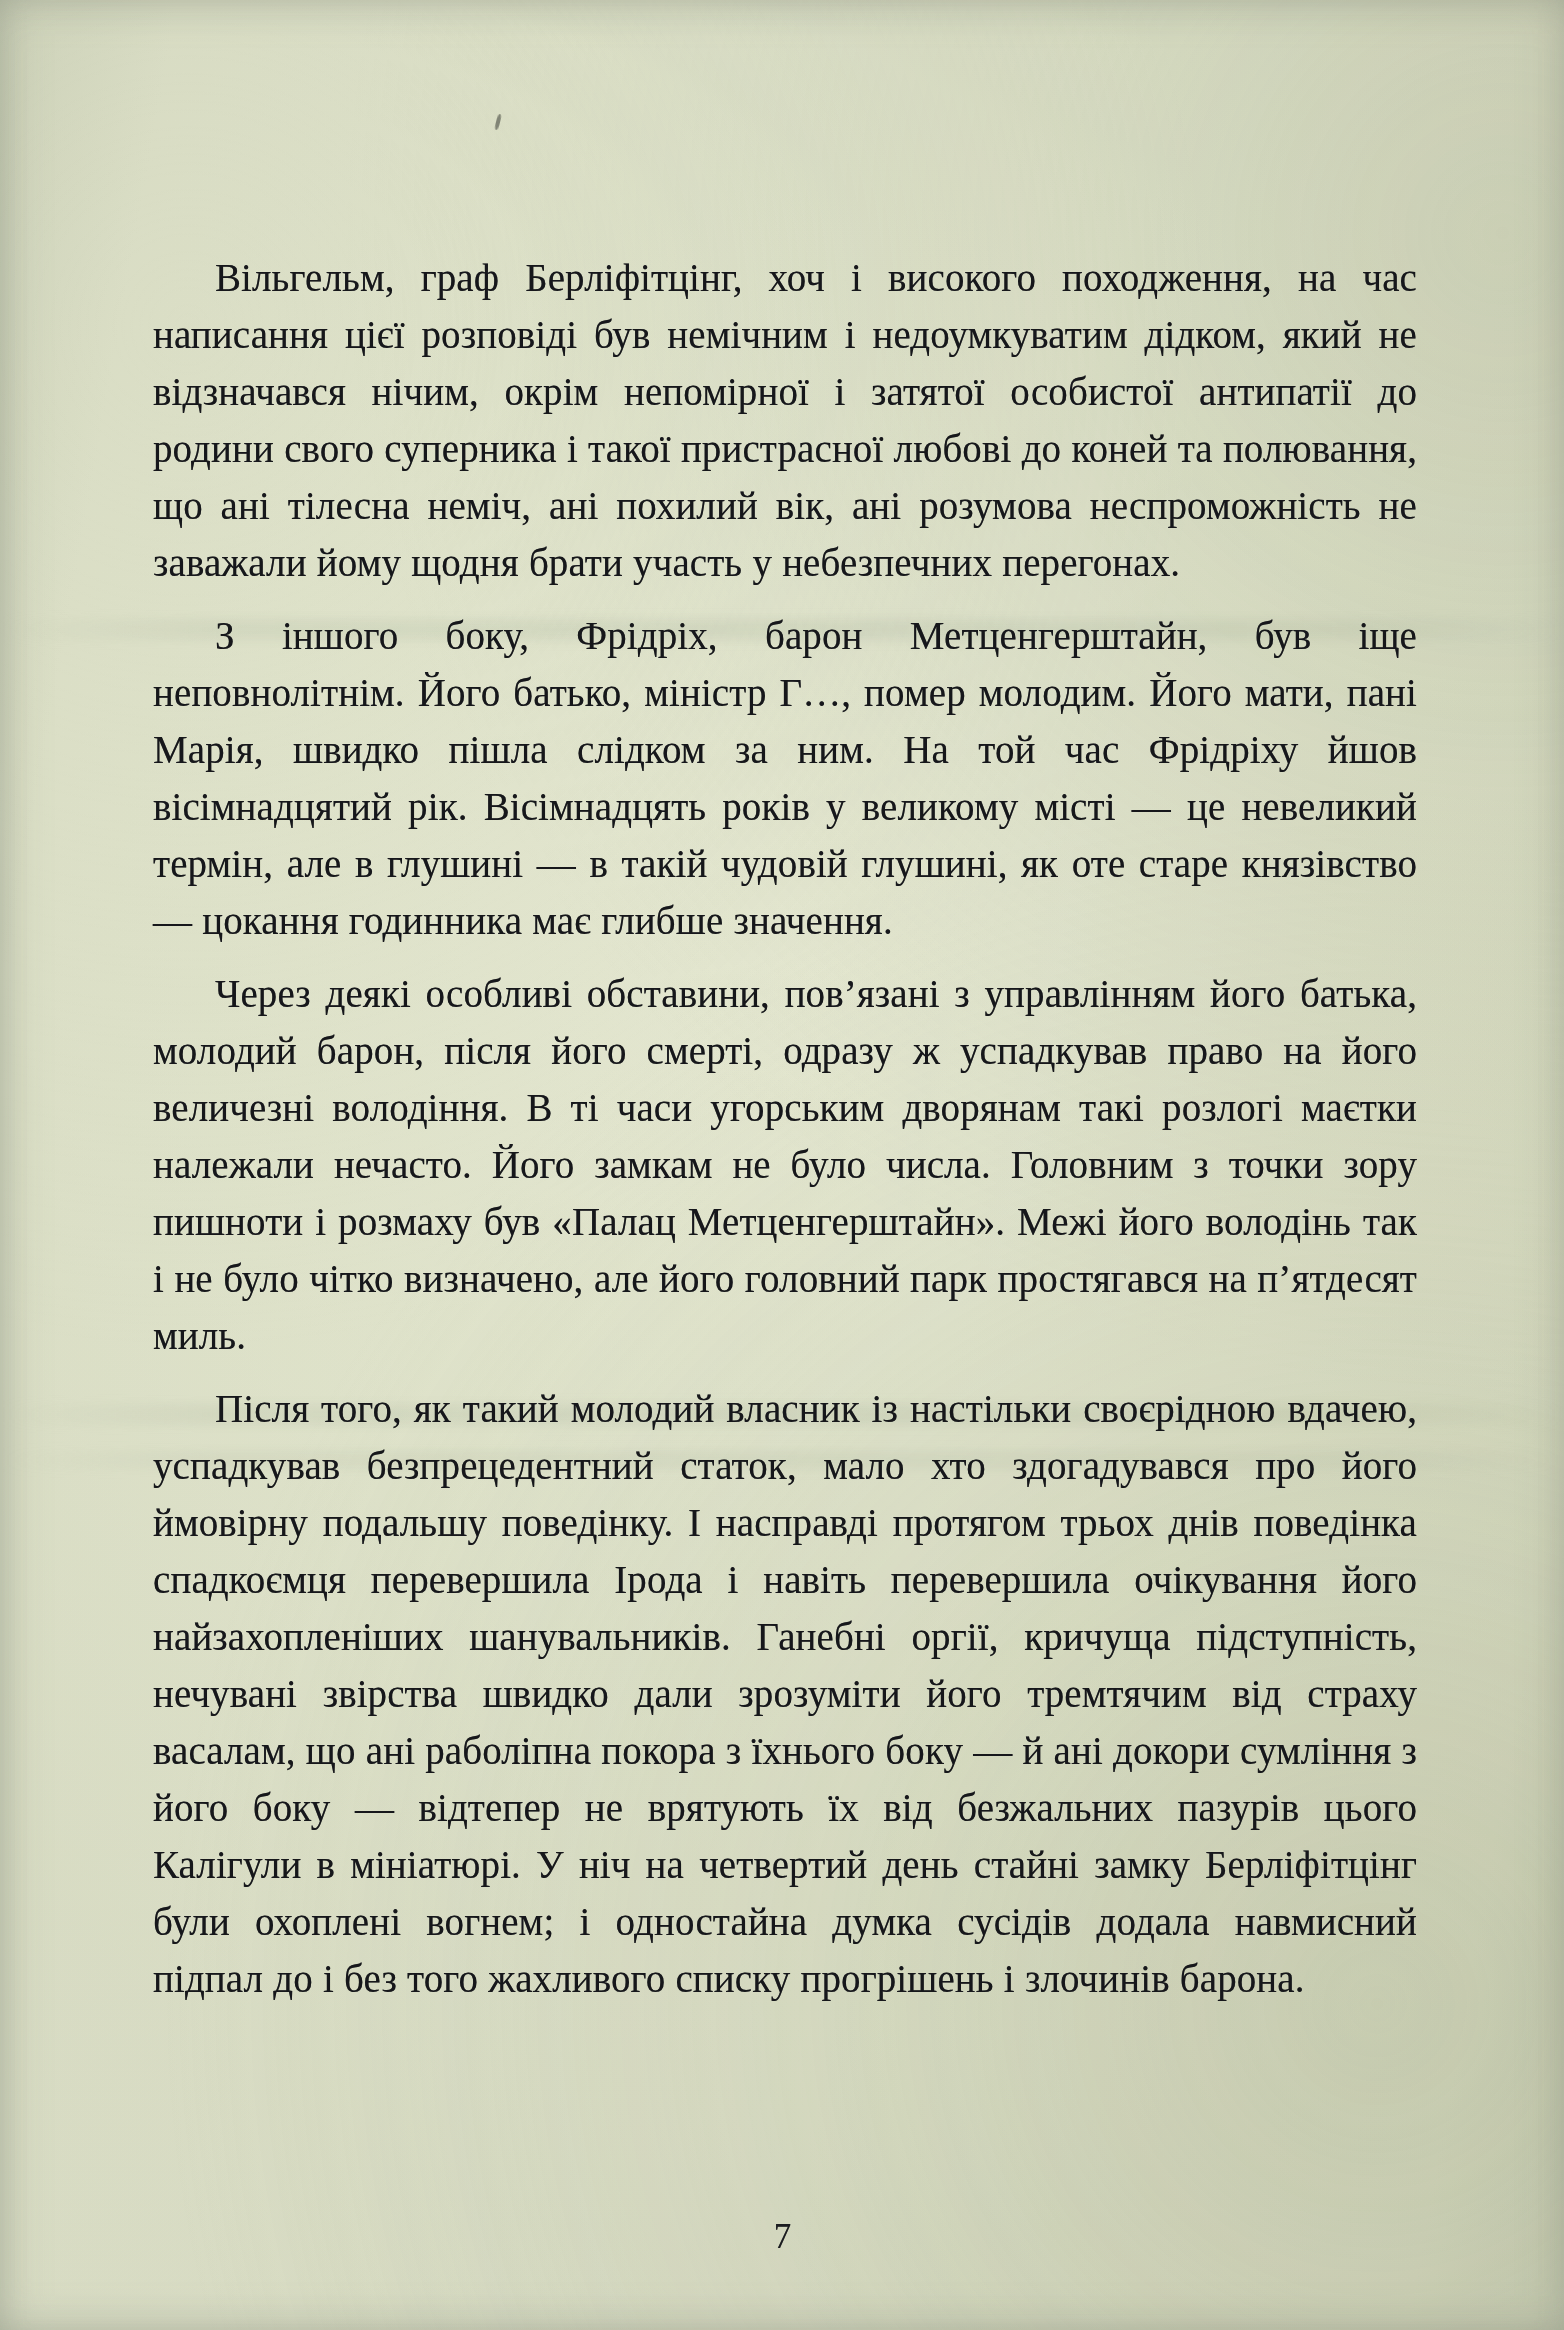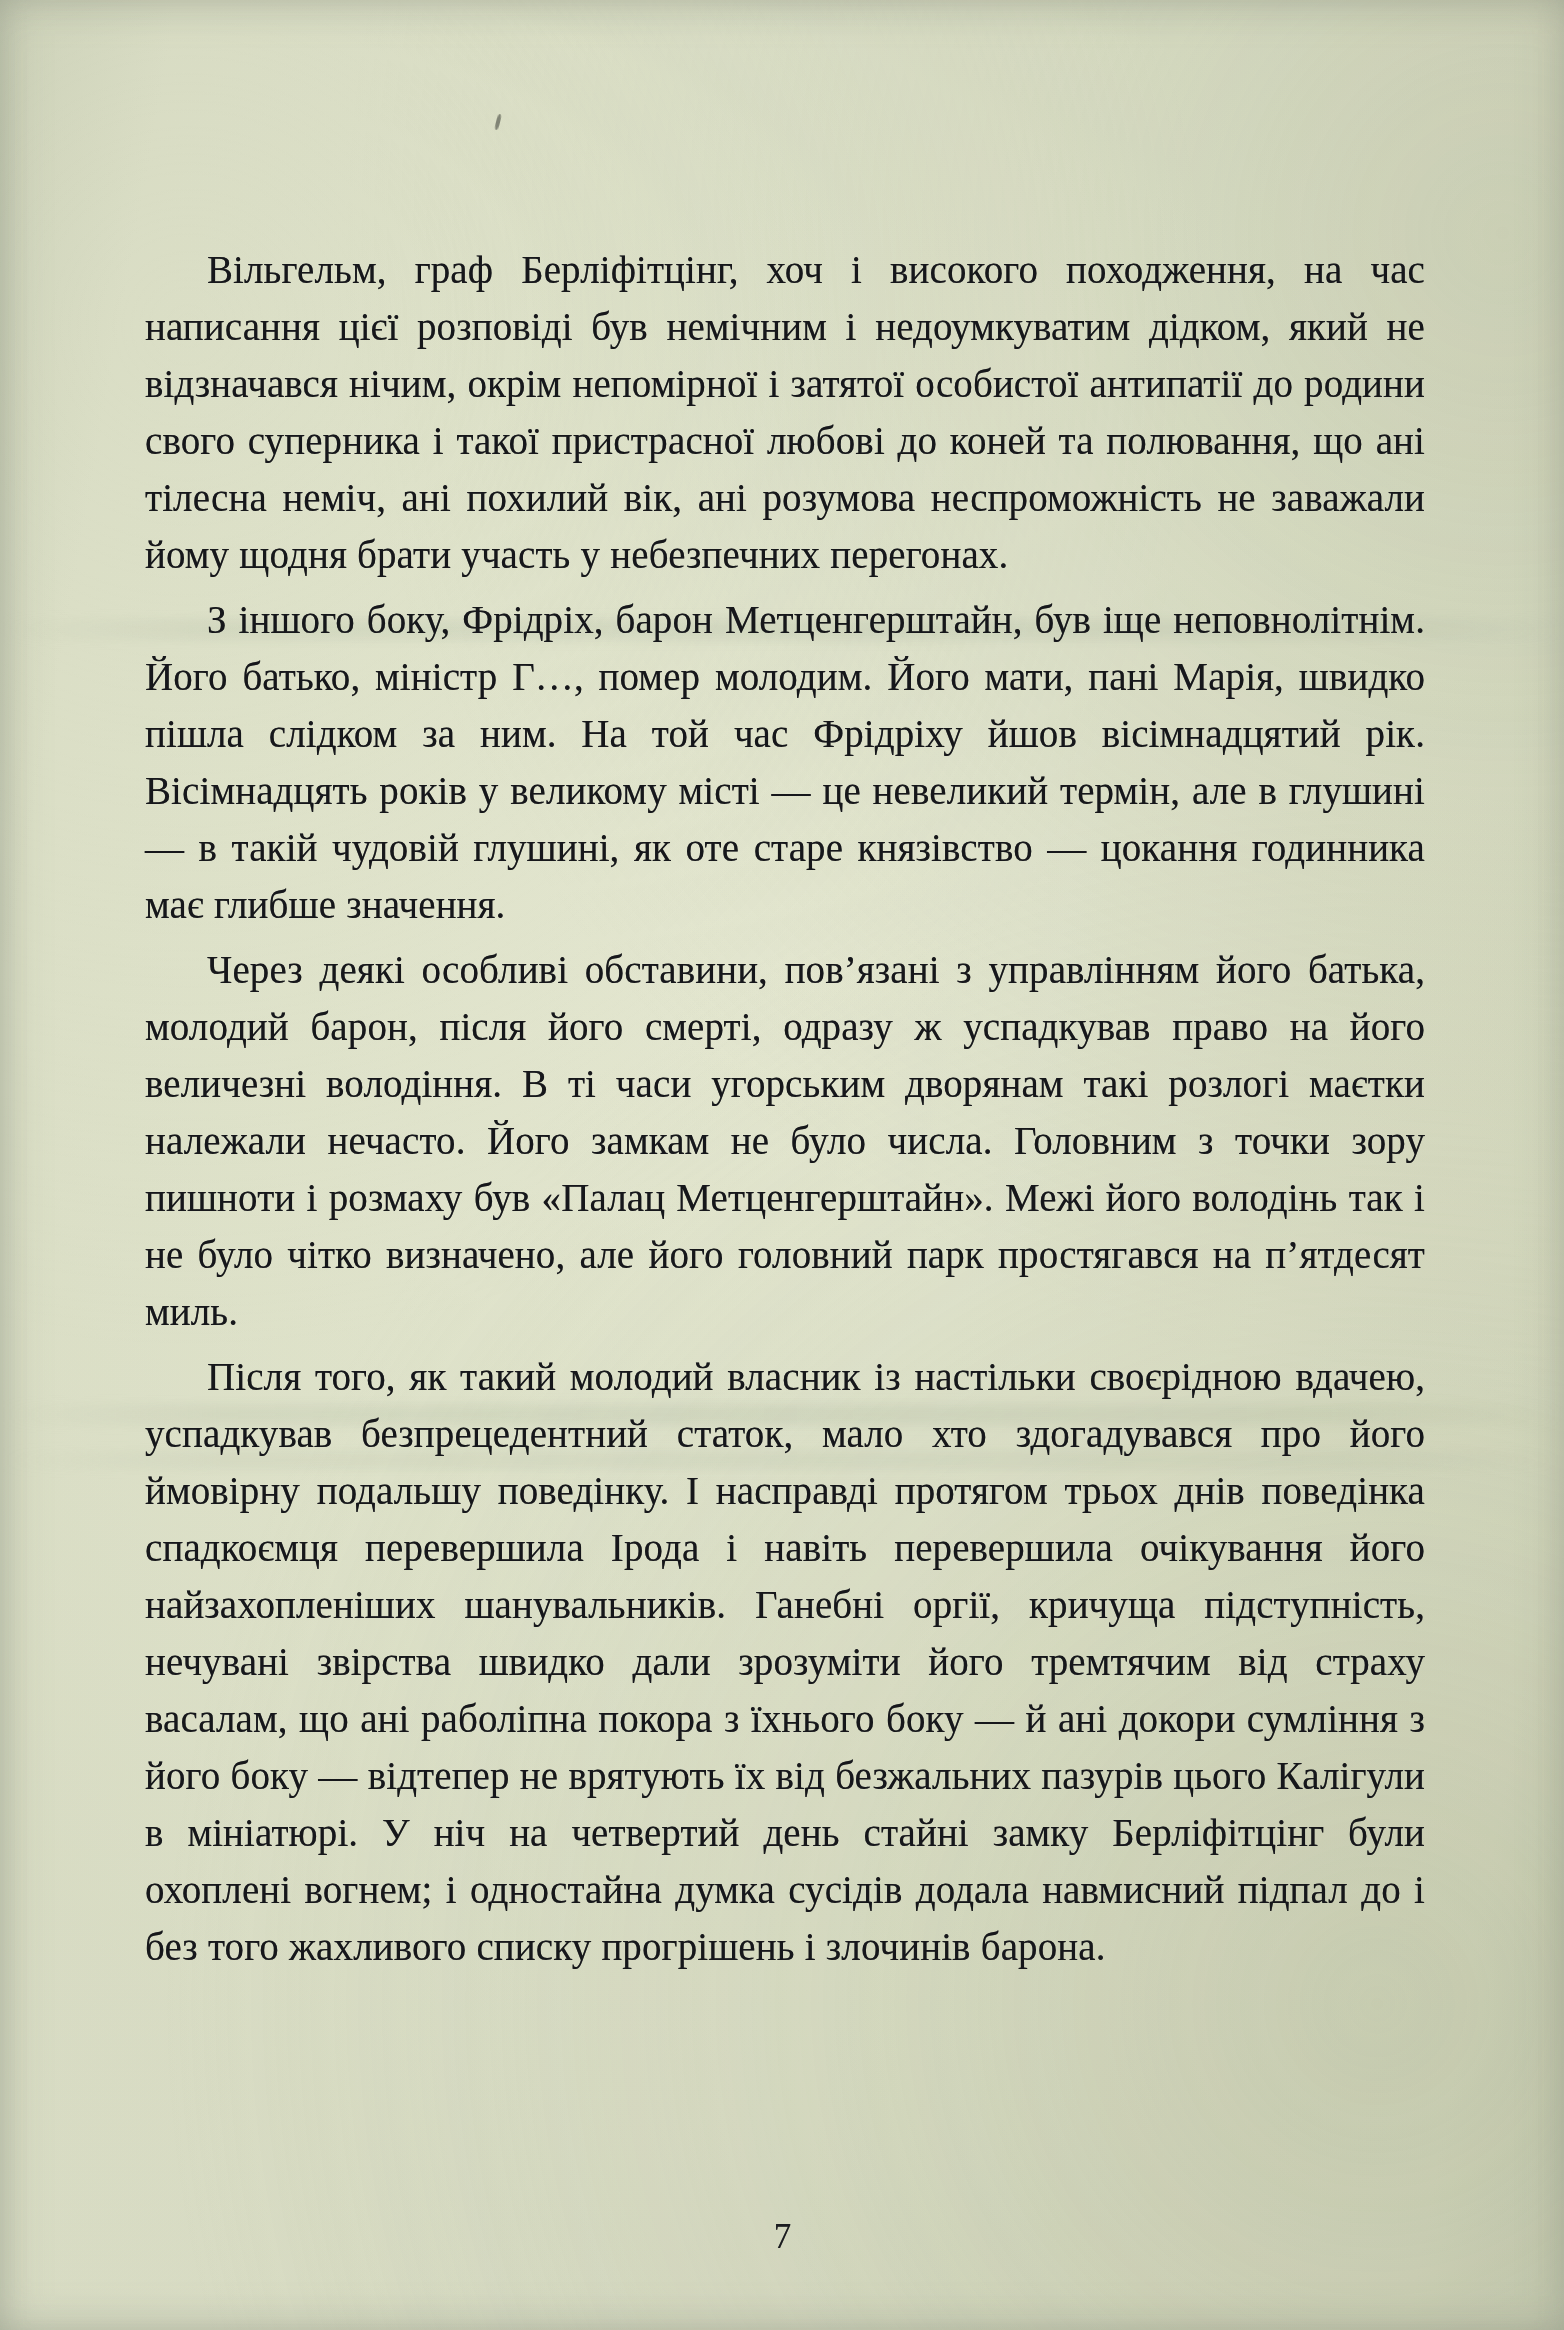--- a/index.html
+++ b/index.html
@@ -81,21 +81,21 @@
 
   
   .textblock {
     position: absolute;
     left: 137px;
     top: 233px;
     width: 1296px;
   }
 
   p.para {
-    margin: 8px;
+    margin: 16px;
     text-align: justify;
     text-justify: inter-word;
     text-indent: 62px;
     font-size: 39px;
     line-height: 57px;
     letter-spacing: 0.1px;
     word-spacing: 0.3px;
     color: #16171b;
     text-shadow: 0 0 0.6px rgba(22,23,27,.55);
   }

